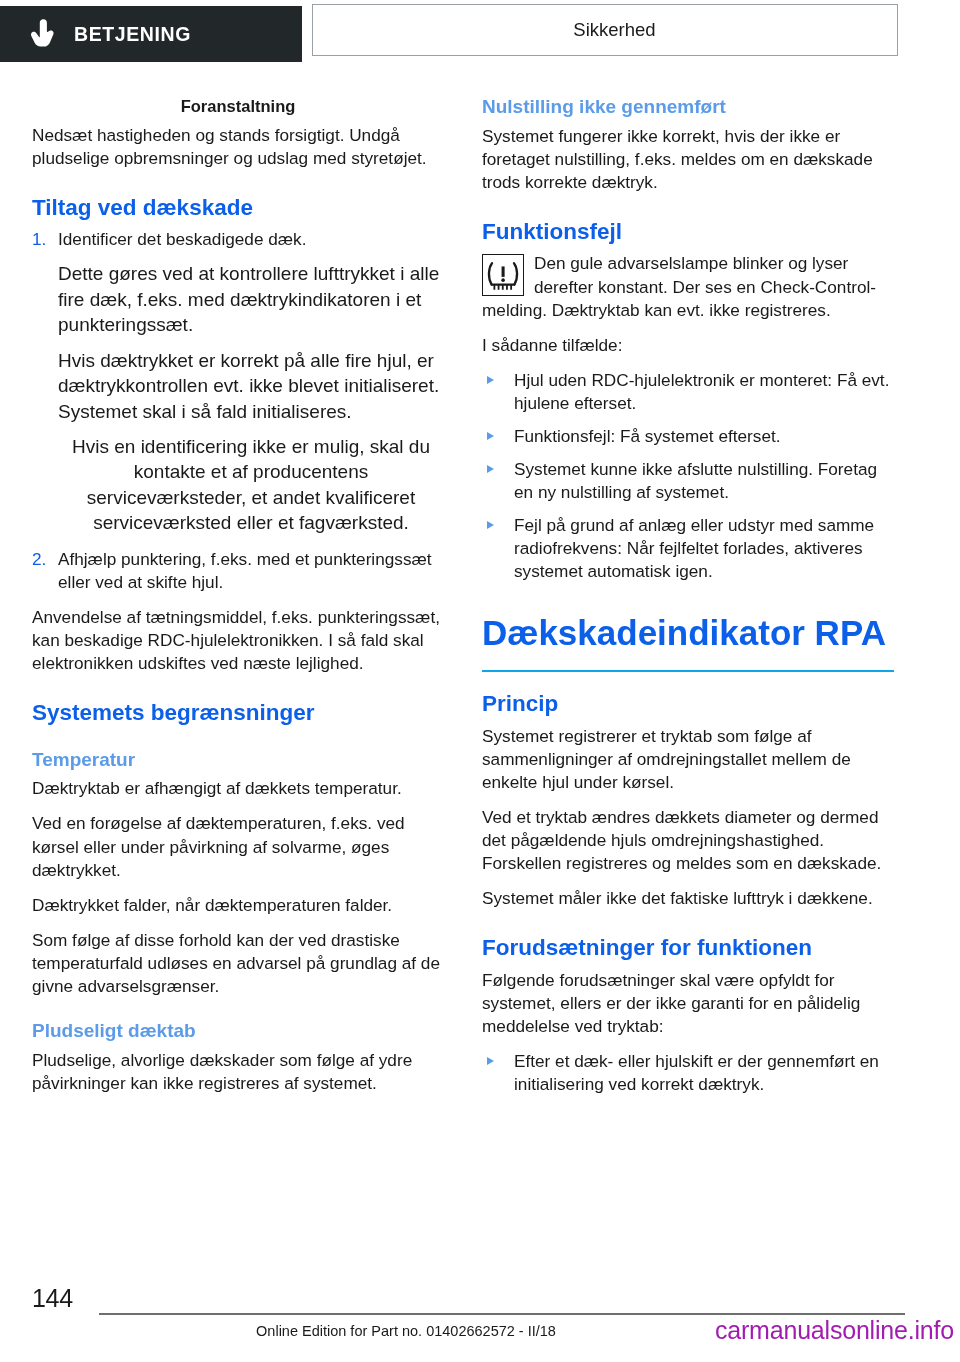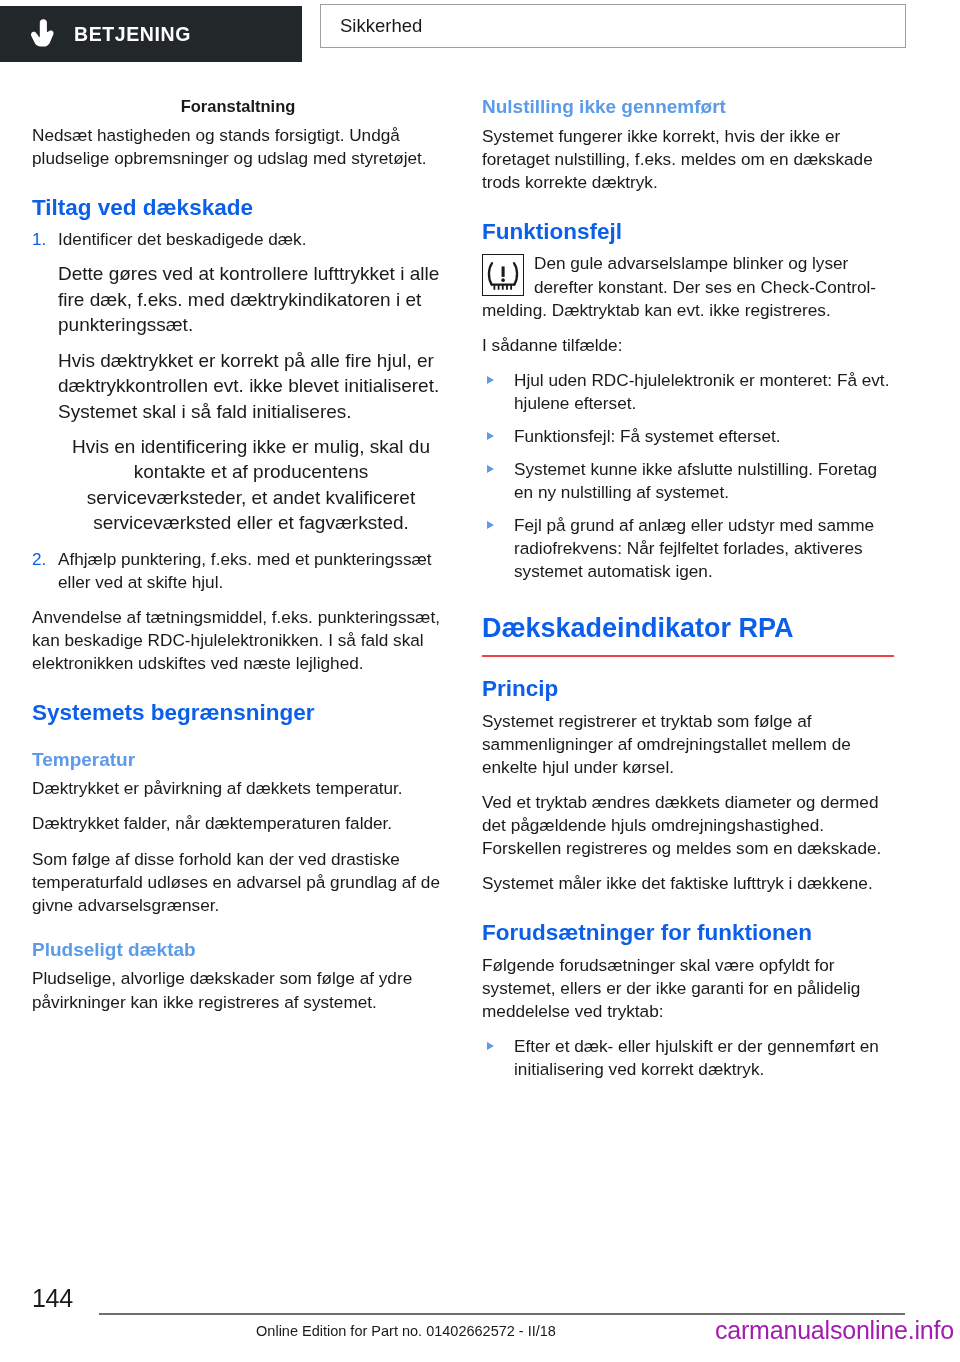--- a/index.html
+++ b/index.html
@@ -24,49 +24,49 @@
     width: 30px; height: 34px; margin-left: 30px; margin-right: 14px;
     display: block; flex: none;
   }
   .hdr-dark-label {
     color: #ffffff;
     font-size: 19.5px;
     font-weight: bold;
     letter-spacing: 0.6px;
   }
   .hdr-tab {
-    position: absolute; left: 320px; top: 4px;
-    width: 586px; height: 44px;
+    position: absolute; left: 312px; top: 4px;
+    width: 586px; height: 52px;
     background: #ffffff;
     border: 1px solid #9aa0a3;
-    display: flex; align-items: center;
+    display: flex; align-items: center; justify-content: center;
   }
   .hdr-tab-label {
     font-size: 18.5px; color: #1a1a1a; margin-left: 19px;
   }
 
   
   .columns {
     position: absolute; top: 96px; left: 0;
     width: 960px; height: 1180px;
   }
   .col { position: absolute; top: 0; width: 412px; }
   .col-left  { left: 32px; }
   .col-right { left: 482px; }
 
   
   .h-minor {
     font-size: 16.5px; font-weight: bold; color: #1a1a1a;
     margin-bottom: 7px; line-height: 1.25; text-align: center;
   }
   .h1 {
-    font-size: 27px; font-weight: bold; color: #0b5fe8;
+    font-size: 35px; font-weight: bold; color: #0b5fe8;
     line-height: 1.12;
-    border-bottom: 2px solid #ef4444;
-    padding-bottom: 12px;
+    border-bottom: 2px solid #0ea5e9;
+    padding-bottom: 18px;
     margin-top: 30px; margin-bottom: 19px;
   }
   .h2 {
     font-size: 22.5px; font-weight: bold; color: #0b5fe8;
     line-height: 1.18; margin-top: 25px; margin-bottom: 7px;
   }
   .h2.tight { margin-top: 0; }
   .h3 {
     font-size: 19px; font-weight: bold; color: #5b9be8;
     line-height: 1.2; margin-top: 22px; margin-bottom: 6px;
@@ -189,21 +189,22 @@
           <span class="num-marker">2.</span>
           <div class="li-lead">Afhjælp punktering, f.eks. med et punkteringssæt eller ved at skifte hjul.</div>
         </li>
       </ol>
 
       <p class="body">Anvendelse af tætningsmiddel, f.eks. punkteringssæt, kan beskadige RDC-hjulelektronikken. I så fald skal elektronikken udskiftes ved næste lejlighed.</p>
 
       <div class="h2">Systemets begrænsninger</div>
 
       <div class="h3">Temperatur</div>
-      <p class="body">Dæktrykket er påvirkning af dækkets temperatur.</p>
+      <p class="body">Dæktryktab er afhængigt af dækkets temperatur.</p>
+      <p class="body">Ved en forøgelse af dæktemperaturen, f.eks. ved kørsel eller under påvirkning af solvarme, øges dæktrykket.</p>
       <p class="body">Dæktrykket falder, når dæktemperaturen falder.</p>
       <p class="body">Som følge af disse forhold kan der ved drastiske temperaturfald udløses en advarsel på grundlag af de givne advarselsgrænser.</p>
 
       <div class="h3">Pludseligt dæktab</div>
       <p class="body last">Pludselige, alvorlige dækskader som følge af ydre påvirkninger kan ikke registreres af systemet.</p>
 
     </div>
 
     <div class="col col-right">
 

